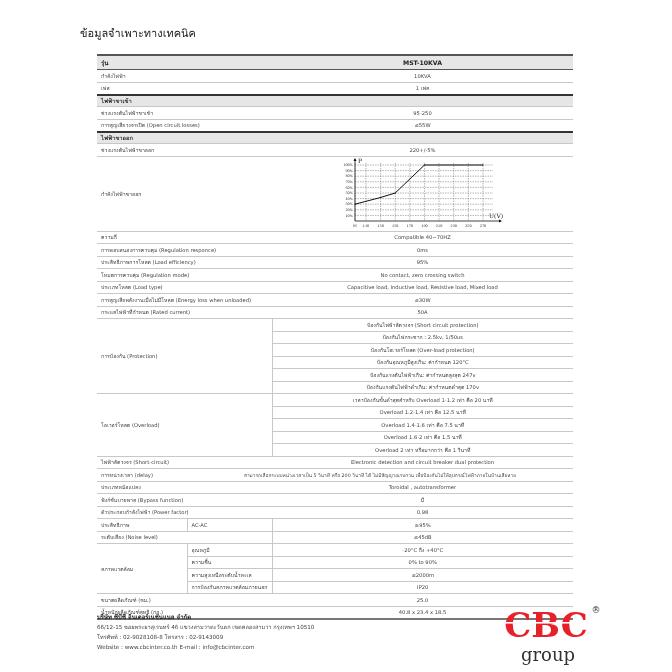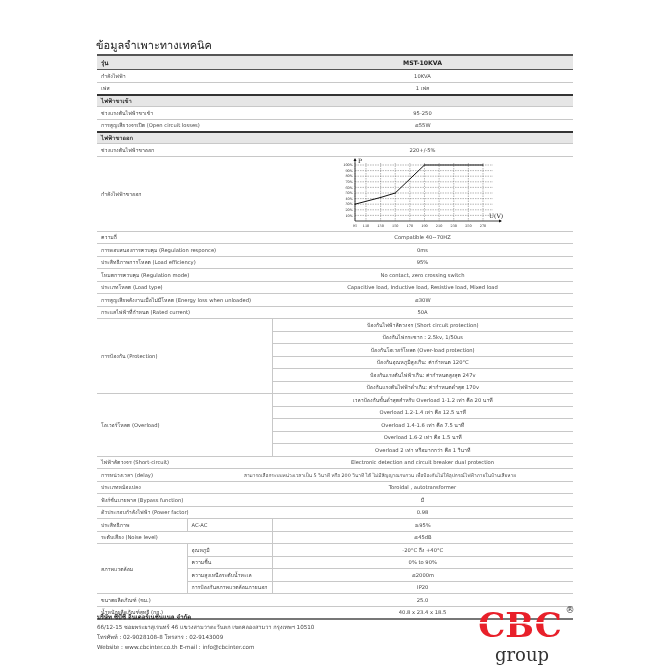--- a/index.html
+++ b/index.html
@@ -1,34 +1,34 @@
 <!DOCTYPE html>
 <html><head>
 <meta charset="utf-8">
 <style>
   html, body { margin:0; padding:0; background:#ffffff; }
   body { width:672px; height:672px; position:relative; overflow:hidden;
          font-family:"DejaVu Sans", sans-serif; color:#333; }
-  .page-title { position:absolute; left:96px; top:24px; font-size:11px; color:#222;margin-top:12px; }
+  .page-title { position:absolute; left:80px; top:24px; font-size:11px; color:#222; }
   table.spec { position:absolute; left:97px; top:54px; width:476px;
                border-collapse:collapse; font-size:5.2px; color:#444; }
   table.spec td { padding:0 4px; height:11.5px; border-bottom:1px solid #c8c8c8; vertical-align:middle; }
   table.spec td.val { text-align:center; }
   tr.hdr td { background:#e6e6e6; font-weight:bold; color:#222; font-size:6.2px; height:13px;
               border-top:2px solid #555; border-bottom:1px solid #555; }
   tr.sec td { background:#e6e6e6; font-weight:bold; color:#333; font-size:5.8px;
               border-top:2px solid #333; height:10px; }
   td.vl { border-left:1px solid #c8c8c8; }
   tr.chartrow td { height:74px; }
   table.spec tr.last td { border-bottom:2px solid #777; }
   .chart-wrap { position:relative; width:176px; height:74px; margin:0 auto; }
   svg text { font-family:"DejaVu Serif", serif; }
   .footer { position:absolute; left:97px; top:612px; font-size:5.6px; color:#444; line-height:10px; }
   .footer .cname { font-weight:bold; font-size:6px; color:#222; }
-  .logo { position:absolute; left:470px; top:603px; width:110px; height:64px; }
+  .logo { position:absolute; left:496px; top:603px; width:110px; height:64px; }
 </style>
 </head>
 <body>
 
 <div class="page-title">ข้อมูลจำเพาะทางเทคนิค</div>
 
 <table class="spec">
   <colgroup>
       <col style="width:90px">
       <col style="width:85px">

